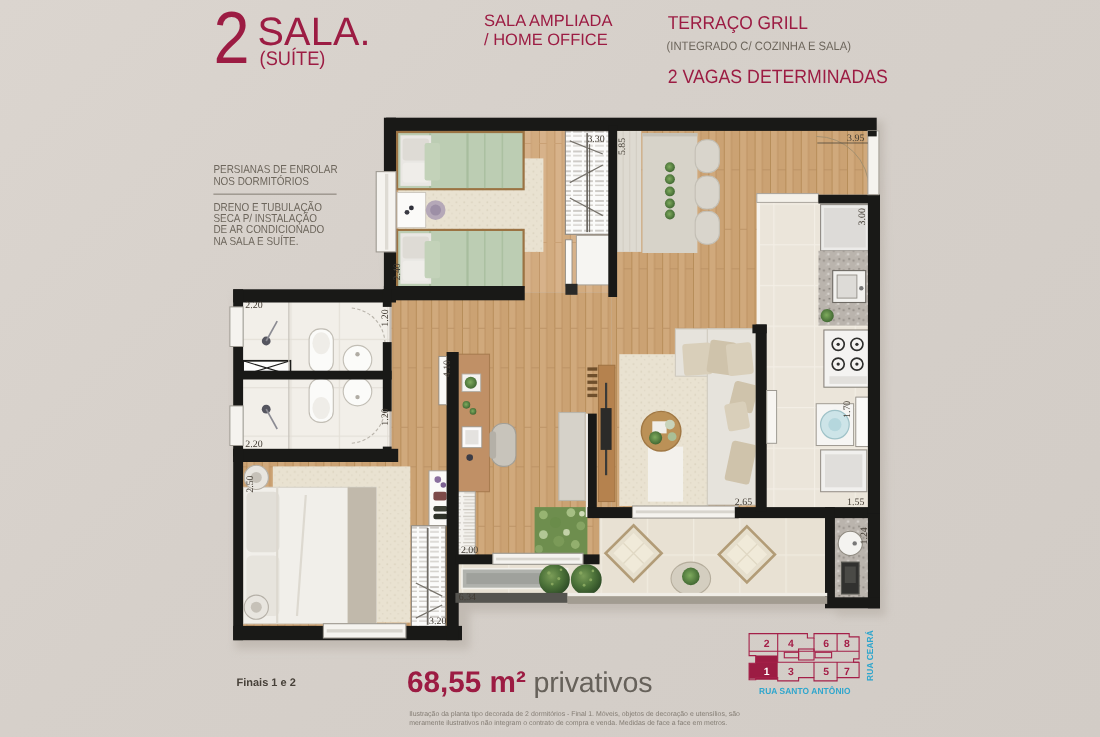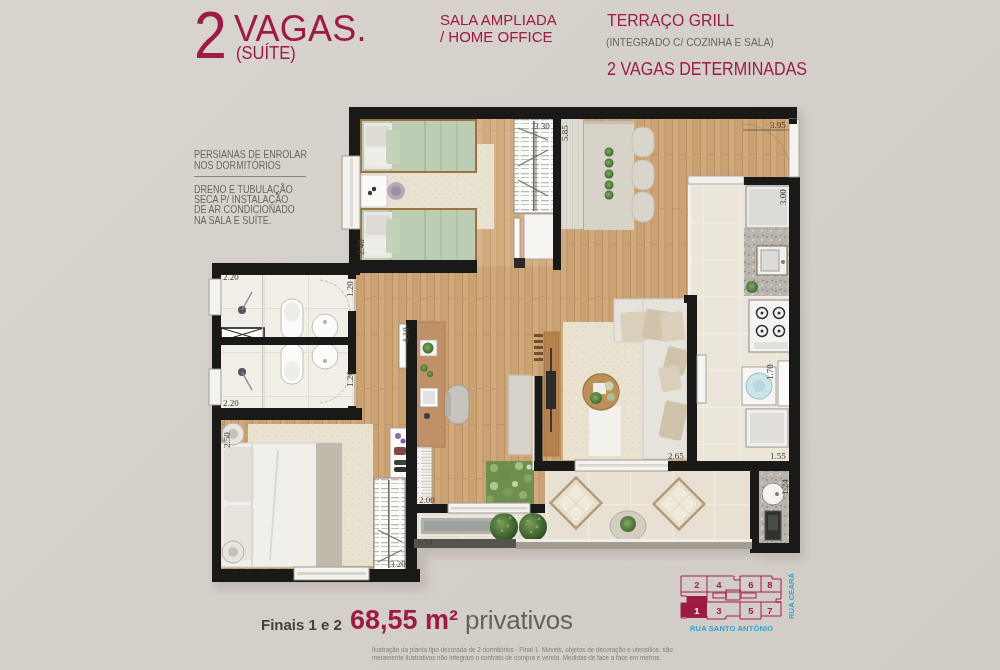--- a/index.html
+++ b/index.html
@@ -9,21 +9,21 @@
 .gry{color:#6d665c;}
 .dim{font-family:"Liberation Serif",serif;font-size:9px;fill:#433d34;}
 </style>
 </head>
 <body>
 
 <div class="abs" style="left:0;top:0;width:1000px;height:670px;background:linear-gradient(135deg,#dbd5cf 0%,#d6d0ca 40%,#d2ccc6 100%);"></div>
 
 <div class="abs red" style="left:194px;top:1px;font-size:67px;font-weight:400;line-height:1;transform:scaleX(0.88);transform-origin:0 0;">2</div>
 
-<div class="abs red" style="left:234px;top:11px;font-size:36px;font-weight:400;line-height:1;letter-spacing:0.2px;">VAGAS.</div>
+<div class="abs red" style="left:234px;top:11px;font-size:36px;font-weight:400;line-height:1;letter-spacing:0.2px;">SALA.</div>
 
 <div class="abs red" style="left:236px;top:44px;font-size:18px;font-weight:400;line-height:1;transform:scaleX(0.92);transform-origin:0 0;">(SUÍTE)</div>
 
 <div class="abs red" style="left:440px;top:11px;font-size:15px;line-height:1.16;">SALA AMPLIADA<br>/ HOME OFFICE</div>
 
 <div class="abs red" style="left:607px;top:11px;font-size:17px;transform:scaleX(0.93);transform-origin:0 0;">TERRAÇO GRILL</div>
 
 <div class="abs gry" style="left:606px;top:36px;font-size:11px;transform:scaleX(0.93);transform-origin:0 0;">(INTEGRADO C/ COZINHA E SALA)</div>
 
 <div class="abs red" style="left:607px;top:59px;font-size:17.5px;transform:scaleX(0.92);transform-origin:0 0;">2 VAGAS DETERMINADAS</div>
@@ -636,17 +636,17 @@
       <text x="44" y="44">3</text>
       <text x="76" y="44">5</text>
       <text x="95" y="44">7</text>
 </g>
 </svg>
 
 <div class="abs" style="left:690px;top:624px;font-size:8px;font-weight:bold;color:#2ea6cd;letter-spacing:0.1px;transform:scaleX(0.95);transform-origin:0 0;">RUA SANTO ANTÔNIO</div>
 
 <div class="abs" style="left:787px;top:619px;font-size:8px;font-weight:bold;color:#2ea6cd;letter-spacing:0.1px;transform:rotate(-90deg) scaleX(0.95);transform-origin:0 0;white-space:nowrap;">RUA CEARÁ</div>
 
-<div class="abs" style="left:215px;top:616px;font-size:15px;font-weight:bold;color:#474139;margin-left:46px;">Finais 1 e 2</div>
-
-<div class="abs" style="left:350px;top:605px;font-size:27px;"><span class="red" style="font-weight:bold;">68,55 m²</span><span style="color:#66615a;font-size:26px;letter-spacing:-0.2px;"> privativos</span></div>
+<div class="abs" style="left:215px;top:616px;font-size:10px;font-weight:bold;color:#474139;">Finais 1 e 2</div>
+
+<div class="abs" style="left:370px;top:605px;font-size:27px;"><span class="red" style="font-weight:bold;">68,55 m²</span><span style="color:#66615a;font-size:26px;letter-spacing:-0.2px;"> privativos</span></div>
 
 <div class="abs" style="left:372px;top:646px;font-size:6.3px;color:#847d74;line-height:1.2;">Ilustração da planta tipo decorada de 2 dormitórios - Final 1. Móveis, objetos de decoração e utensílios, são<br>meramente ilustrativos não integram o contrato de compra e venda. Medidas de face a face em metros.</div>
 
 </body></html>

